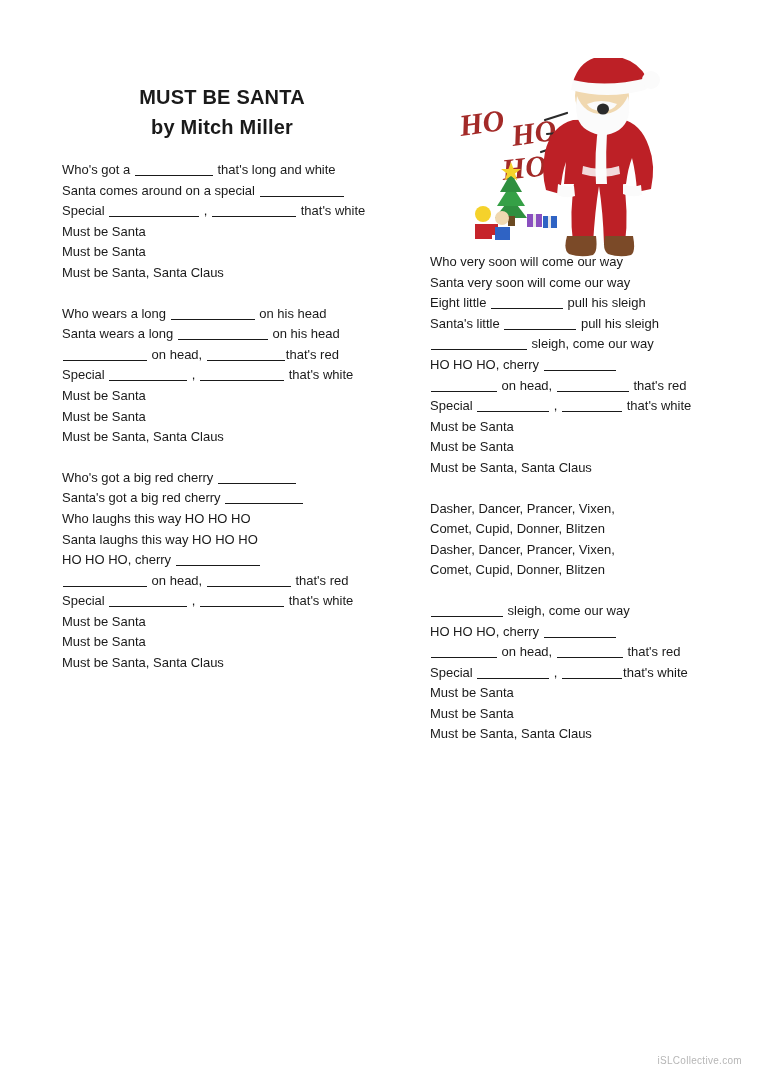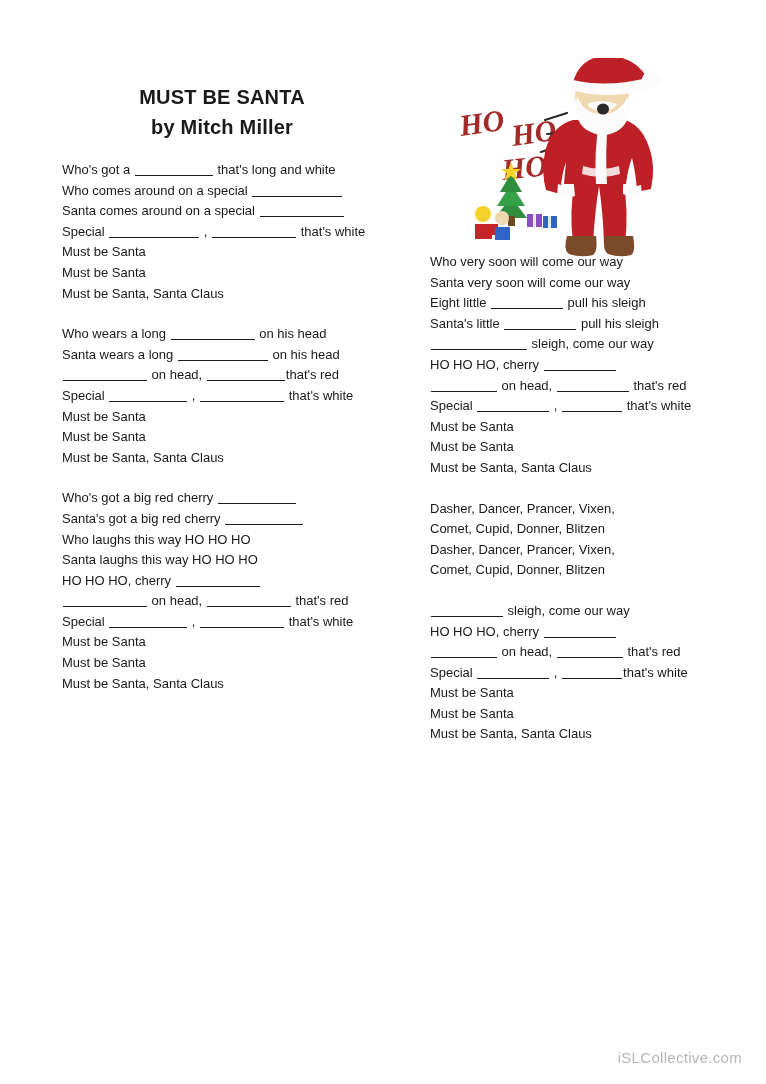--- a/index.html
+++ b/index.html
@@ -80,21 +80,21 @@
     width: 215px;
     height: 200px;
   }
   .art svg { display: block; }
 
   
   .footer {
     position: absolute;
     right: 24px;
     bottom: 18px;
-    font-size: 15px;
+    font-size: 10px;
     color: #b6b6b6;
     letter-spacing: 0.3px;
   }
 </style>
 </head>
 <body>
 
 <div class="page">
 
   <div class="title-block">
@@ -170,21 +170,20 @@
         <path d="M118 24 q8 -26 34 -26 q28 0 40 22 q-10 10 -32 8 q-24 -2 -42 -4 z" fill="#bd2026"></path>
         <path d="M118 22 q34 8 74 -2 q4 8 -2 12 q-38 10 -74 0 z" fill="#fbfbfb"></path>
         <circle cx="196" cy="22" r="9" fill="#fbfbfb"></circle>
       </g>
     </svg>
   </div>
 
   <div class="col col-left">
       <div class="stanza">
         <div class="line"><span>Who's got a </span><span class="blank b78" style="width: 78px;"></span><span> that's long and white</span></div>
-        <div class="line"><span>Who comes around on a special </span><span class="blank b90" style="width: 90px;"></span></div>
         <div class="line"><span>Santa comes around on a special </span><span class="blank b84" style="width: 84px;"></span></div>
         <div class="line"><span>Special </span><span class="blank b90" style="width: 90px;"></span><span> , </span><span class="blank b84" style="width: 84px;"></span><span> that's white</span></div>
         <div class="line"><span>Must be Santa</span></div>
         <div class="line"><span>Must be Santa</span></div>
         <div class="line"><span>Must be Santa, Santa Claus</span></div>
       </div>
       <div class="stanza">
         <div class="line"><span>Who wears a long </span><span class="blank b84" style="width: 84px;"></span><span> on his head</span></div>
         <div class="line"><span>Santa wears a long </span><span class="blank b90" style="width: 90px;"></span><span> on his head</span></div>
         <div class="line"><span class="blank b84" style="width: 84px;"></span><span> on head, </span><span class="blank b78" style="width: 78px;"></span><span>that's red</span></div>

